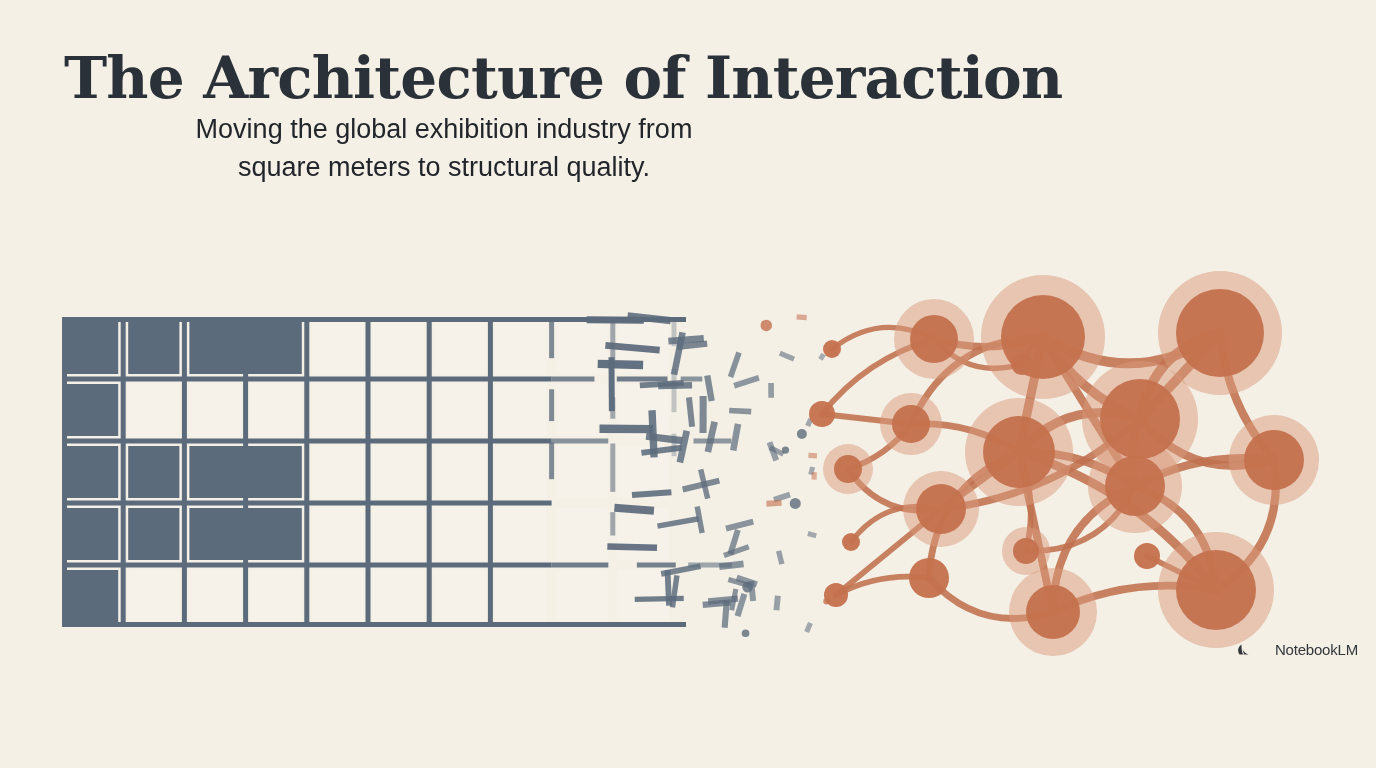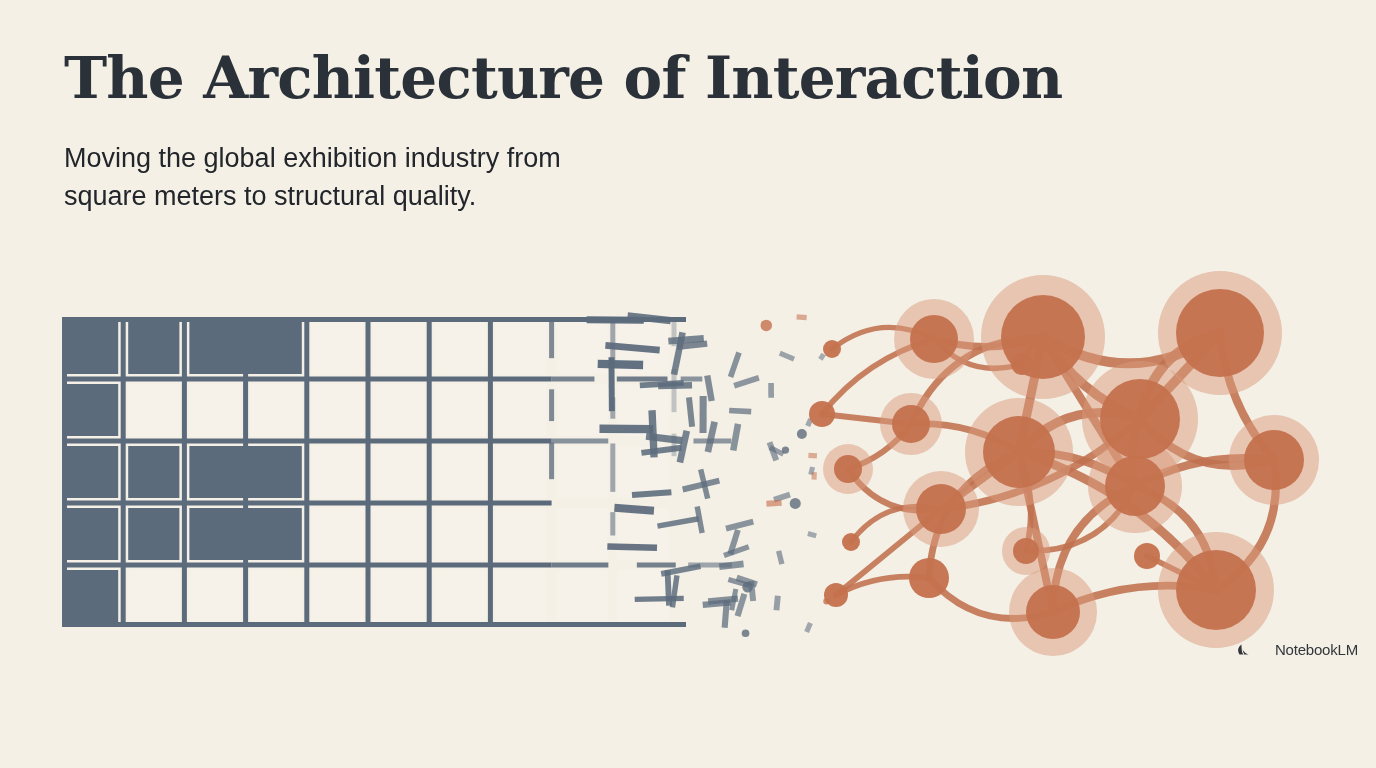--- a/index.html
+++ b/index.html
@@ -36,28 +36,29 @@
     font-family: "DejaVu Serif", "Liberation Serif", serif;
     font-weight: 700;
     font-size: 58px;
     line-height: 1.06;
     letter-spacing: -0.8px;
     color: #2b3138;
     white-space: nowrap;
   }
 
   #subtitle {
-    margin-top: 31px;
+    margin-top: 2px;
     font-family: "Liberation Sans", sans-serif;
     font-weight: 400;
     font-size: 27px;
     line-height: 1.38;
     color: #22262b;
     max-width: 760px;
     white-space: pre-line;
+    text-align: center;
   }
 
   
   #artwork {
     position: absolute;
     left: 0;
     top: 0;
     width: 1376px;
     height: 768px;
     pointer-events: none;

